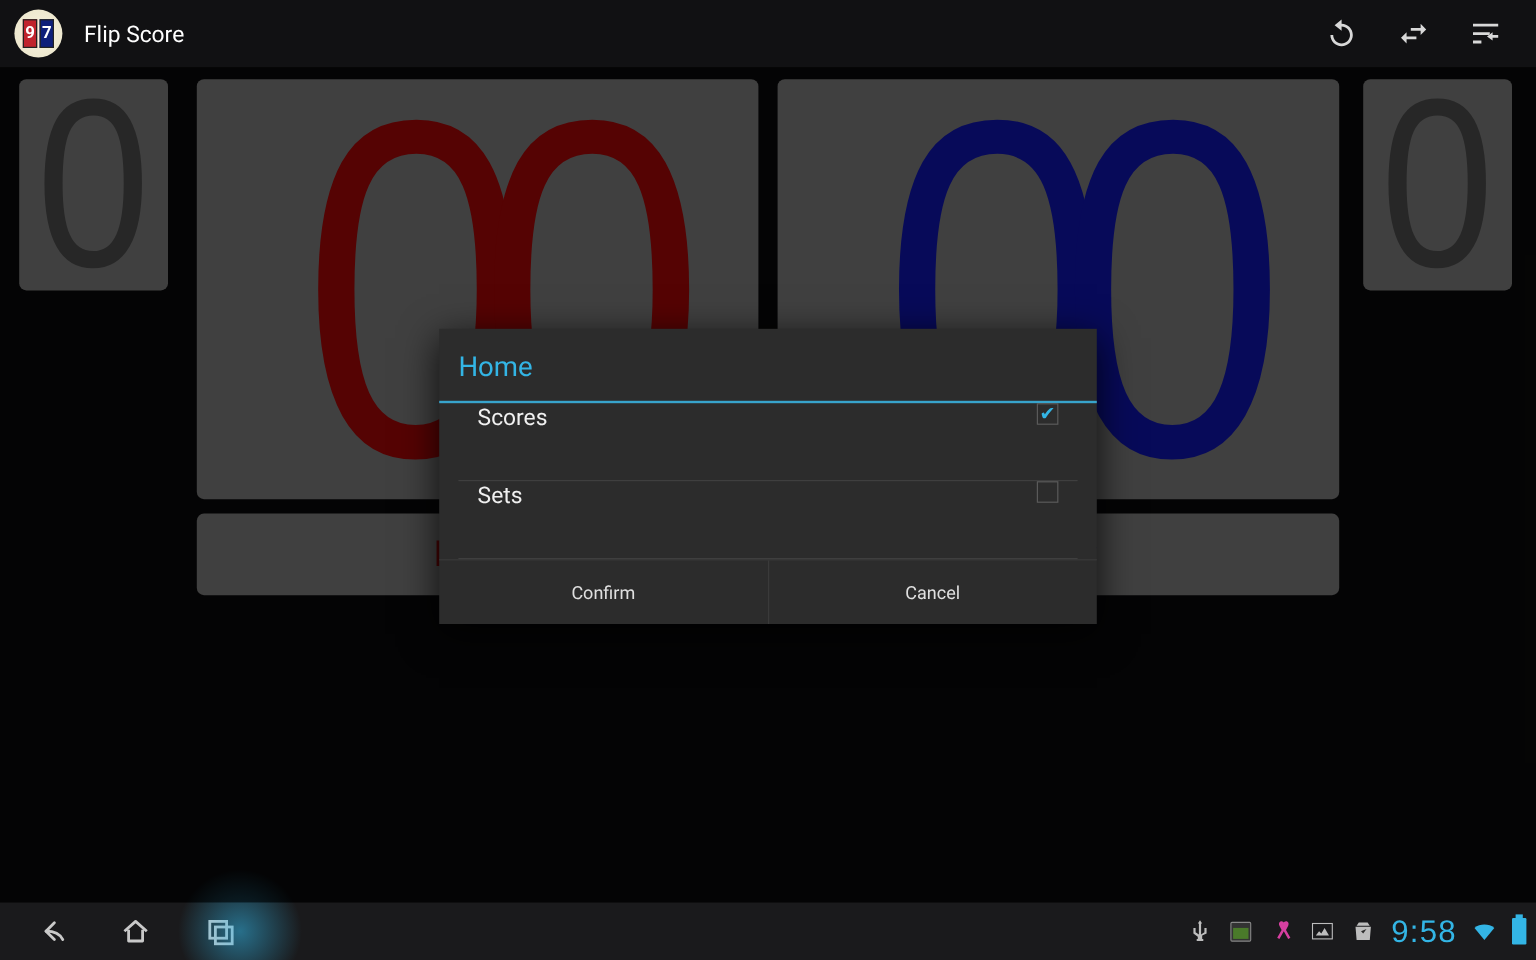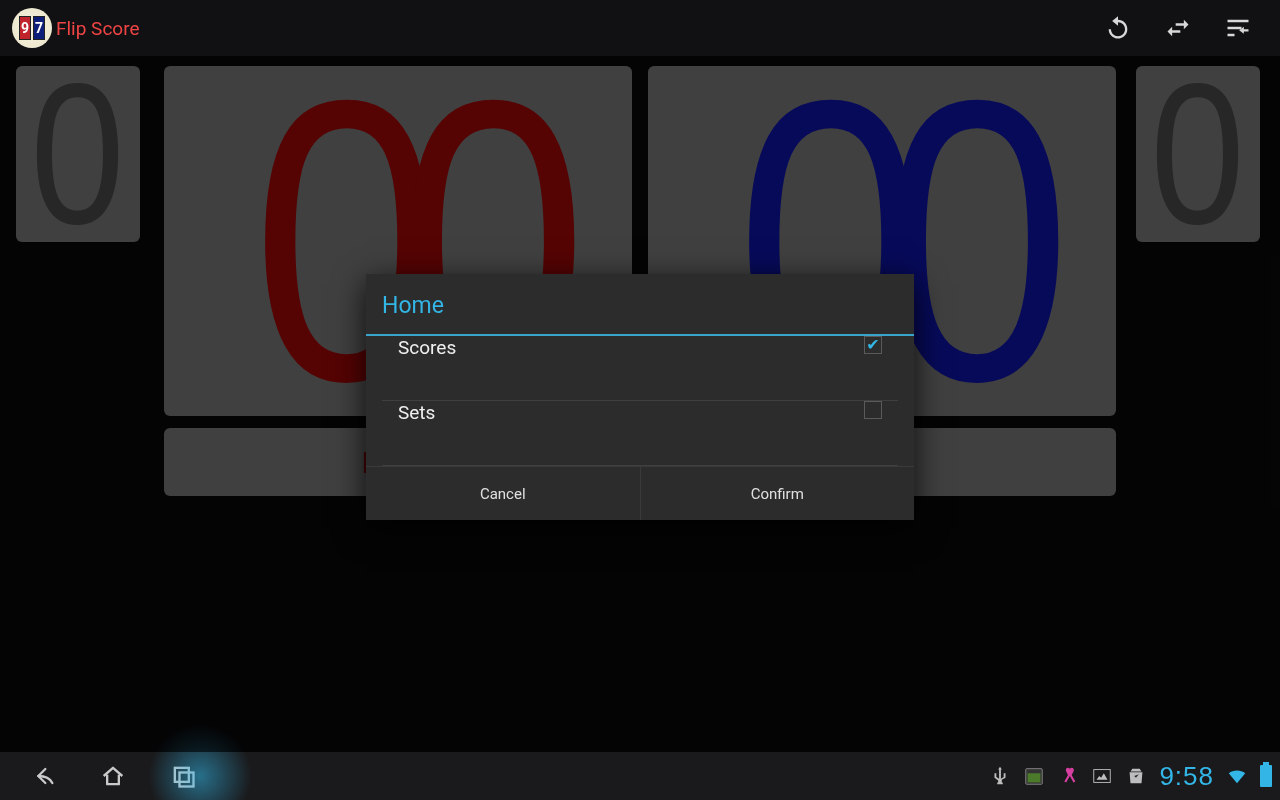--- a/index.html
+++ b/index.html
@@ -3,21 +3,21 @@
 <meta charset="utf-8">
 <style>
   * { margin:0; padding:0; box-sizing:border-box; }
   html,body { width:1280px; height:800px; background:#0a0a0c; font-family:Roboto, Arial, sans-serif; overflow:hidden; user-select:none; }
 
   
   .actionbar { position:absolute; left:0; top:0; right:0; height:56px; background:#111113; display:flex; align-items:center; padding:0 12px; }
   .app-icon-wrap { width:40px; height:40px; border-radius:20px; background:radial-gradient(circle,#f7f2df 0%,#eae4c9 100%); display:flex; align-items:center; justify-content:center; }
   .app-icon-card { width:12px; height:24px; margin:0 1px; display:inline-flex; align-items:center; justify-content:center; font-size:14px; font-weight:bold; color:#fff; border:1px solid #222; }
   .app-icon-card.red{ background:#c0232c; } .app-icon-card.blue{ background:#0e1f7a; }
-  .app-title { color:#ef4444; font-size:19px; margin-left:4px; font-weight:400; }
+  .app-title { color:#ffffff; font-size:19px; margin-left:18px; font-weight:400; }
   .actionbar .spacer{ flex:1; }
   .ab-btn { width:60px; height:56px; display:flex; align-items:center; justify-content:center; cursor:pointer; }
   .ab-btn svg{ width:28px; height:28px; fill:#d8d8d8; }
 
   
   .content { position:absolute; left:0; top:56px; right:0; bottom:48px; }
   .scrim { position:absolute; inset:0; background:rgba(0,0,0,0.55); z-index:5; }
 
   .card { position:absolute; background:#8e8e8e; border-radius:6px; }
   .sets-left  { top:10px; left:16px;  width:124px; height:176px; }
@@ -117,22 +117,22 @@
     <div class="dlg-title">Home</div>
     <div class="dlg-row">
       <span class="dlg-label">Scores</span>
       <span class="cb checked"></span>
     </div>
     <div class="dlg-row">
       <span class="dlg-label">Sets</span>
       <span class="cb"></span>
     </div>
     <div class="dlg-btnbar">
+      <div class="dlg-btn">Confirm</div>
       <div class="dlg-btn">Cancel</div>
-      <div class="dlg-btn">Confirm</div>
     </div>
   </div>
 </div>
 
 <div class="navbar">
   <div class="nav-recent-halo"></div>
   <div class="nav-btn">
     <svg viewBox="0 0 24 24">
         <path d="M14 6l-6 6 6 6" stroke-linecap="round" stroke-linejoin="round"></path>
         <path d="M8 12c6 0 10 2 12 6" stroke-linecap="round"></path>

